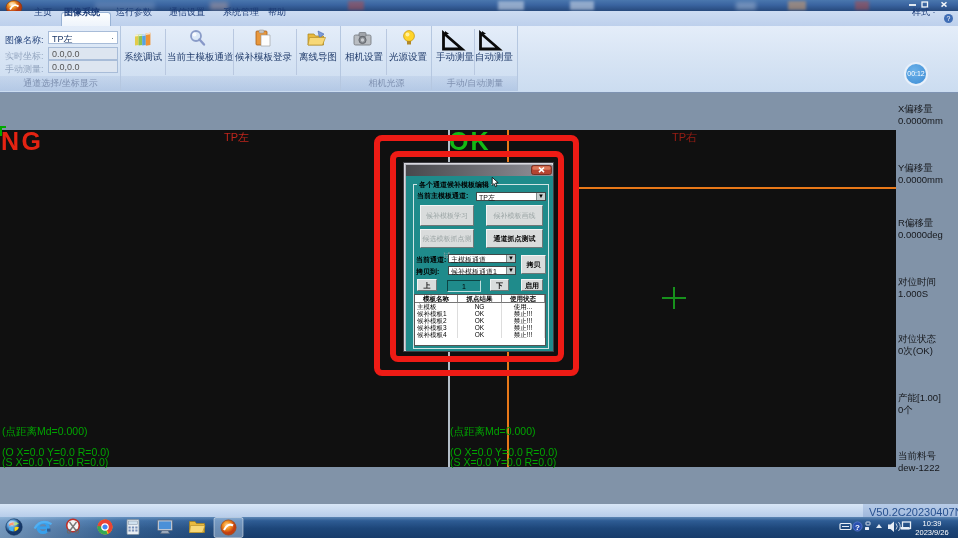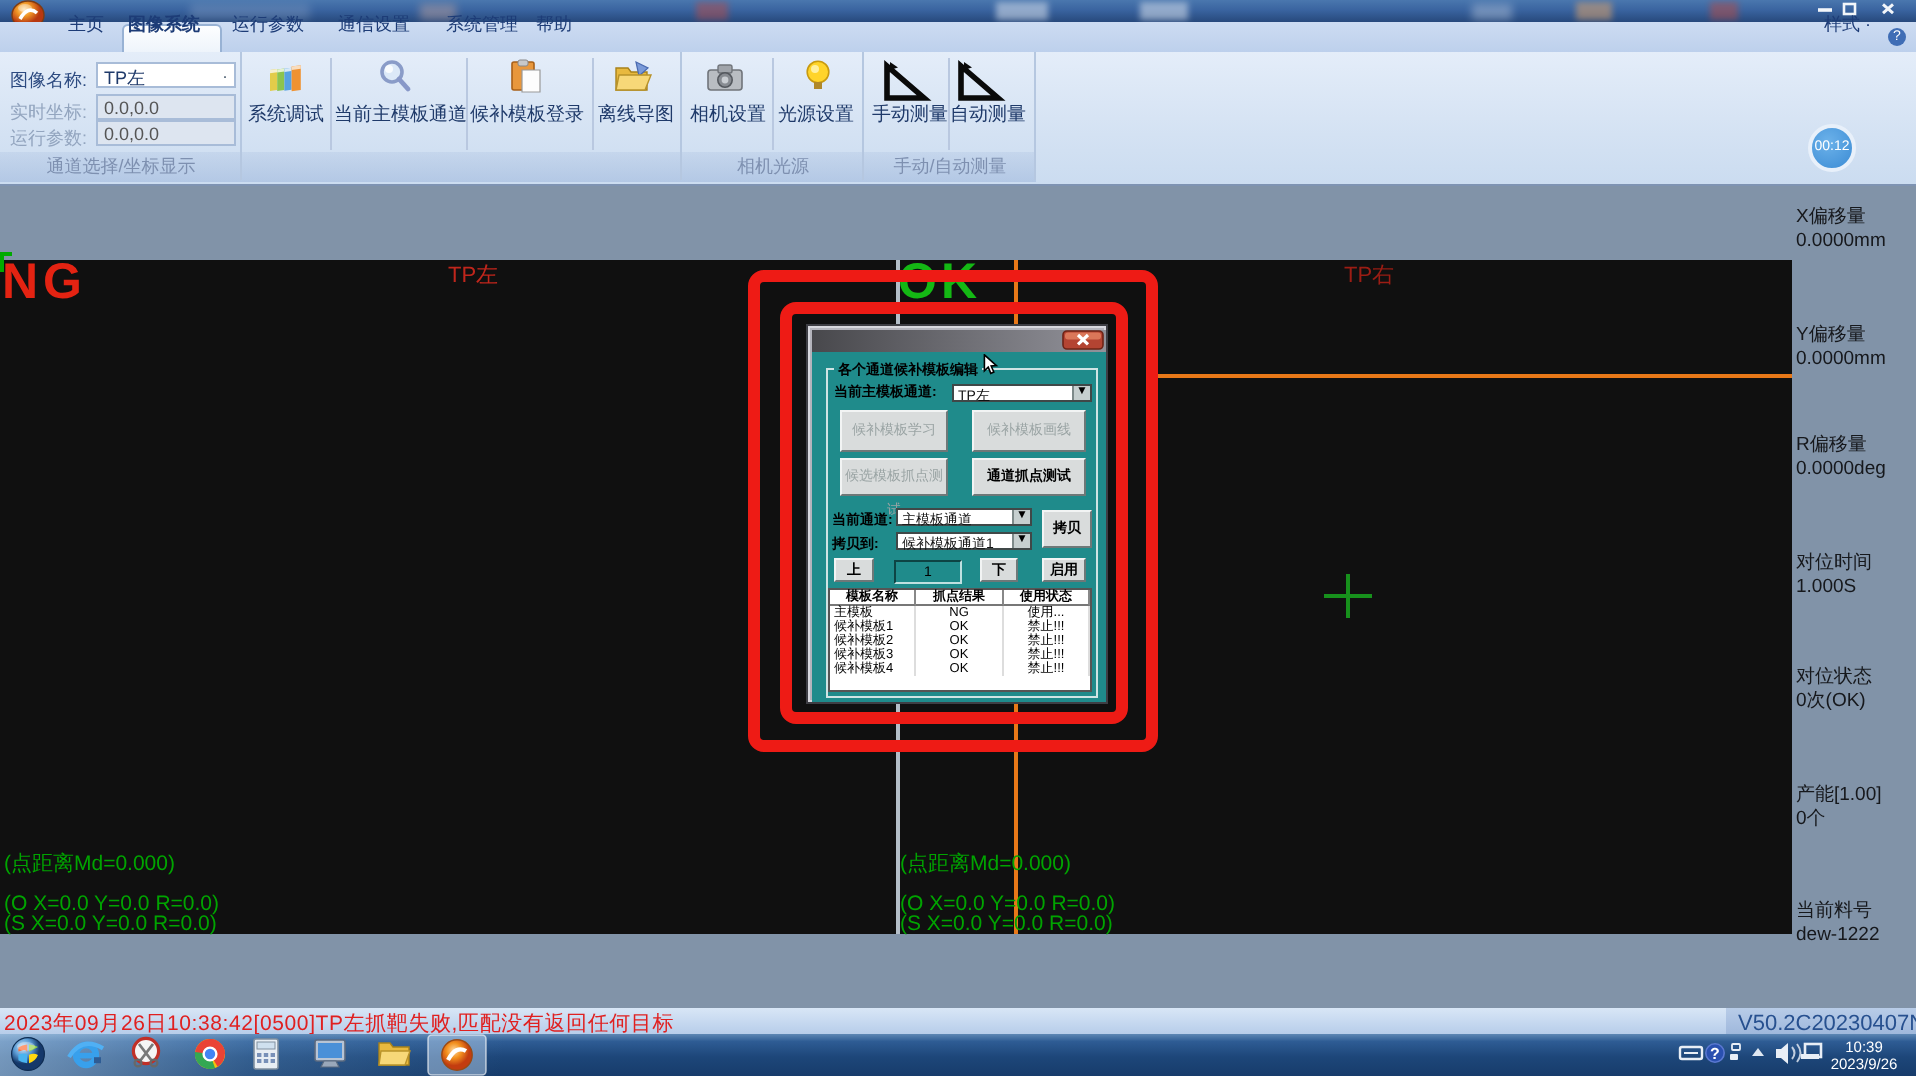--- a/index.html
+++ b/index.html
@@ -78,21 +78,21 @@
   <div class="abs" style="left:944px;top:14px;width:9px;height:9px;border-radius:50%;background:#3f6db5;color:#fff;font-size:7px;text-align:center;line-height:9px">?</div>
 
   <div id="ribbon" class="abs"></div>
   <div class="abs" style="left:0;top:76px;width:518px;height:15px;background:linear-gradient(180deg,rgba(176,196,226,0.35),rgba(160,184,220,0.55))"></div>
 
   <div class="abs rgroup" style="left:0;width:121px"></div>
   <div class="abs fldlbl" style="top:34px">图像名称:</div>
   <div class="abs fld" style="top:31px;background:#fff;color:#1f3a6a">TP左<span style="float:right;margin-right:3px;color:#567">·</span></div>
   <div class="abs fldlbl" style="top:50px;color:#93a5bf">实时坐标:</div>
   <div class="abs fld" style="top:47px;background:#dde5f0;color:#555">0.0,0.0</div>
-  <div class="abs fldlbl" style="top:63px;color:#93a5bf">运行参数:</div>
+  <div class="abs fldlbl" style="top:63px;color:#93a5bf">手动测量:</div>
   <div class="abs fld" style="top:60px;background:#dde5f0;color:#555">0.0,0.0</div>
   <div class="abs rglabel" style="left:0;width:121px">通道选择/坐标显示</div>
 
   <div class="abs rgroup" style="left:121px;width:220px"></div>
   <div class="abs rbtext" style="left:124px;width:40px">系统调试</div>
   <div class="abs rbtext" style="left:167px;width:65px">当前主模板通道</div>
   <div class="abs rbtext" style="left:235px;width:60px">候补模板登录</div>
   <div class="abs rbtext" style="left:299px;width:40px">离线导图</div>
 
   <div class="abs rgroup" style="left:341px;width:91px"></div>
@@ -256,21 +256,20 @@
   </div>
 
   <svg class="abs" style="left:491px;top:177px" width="9" height="11" viewBox="0 0 9 11">
     <path d="M1.2 0.4 L1.2 8.4 L3.1 6.6 L4.4 9.7 L5.9 9 L4.6 6 L7.2 5.8 Z" fill="#fff" stroke="#000" stroke-width="0.8"></path>
   </svg>
 
   <div class="redbox" style="left:374px;top:135px;width:205px;height:241px"></div>
   <div class="redbox" style="left:390px;top:151px;width:174px;height:211px"></div>
 
   <div id="statusbar" class="abs"></div>
-  <div class="abs" style="left:2px;top:505px;font-size:10.5px;letter-spacing:0.3px;color:#e02020;white-space:nowrap">2023年09月26日10:38:42[0500]TP左抓靶失败,匹配没有返回任何目标</div>
   <div class="abs" style="left:863px;top:504px;width:95px;height:13px;background:linear-gradient(180deg,#b8cce8,#9fb8dc)"></div>
   <div class="abs" style="left:869px;top:506px;width:84px;font-size:11px;color:#27508f;text-align:right">V50.2C20230407N</div>
 
   <div id="taskbar" class="abs"></div>
   <div class="abs" style="left:0;top:517px;width:420px;height:21px;background:linear-gradient(100deg,rgba(190,220,245,0.55) 0%,rgba(120,170,215,0.25) 30%,rgba(30,70,120,0) 60%)"></div>
   <svg class="abs" style="left:0;top:517px" width="260" height="21" viewBox="0 0 260 21">
 
     <radialGradient id="orb" cx="0.35" cy="0.3">
         <stop offset="0" stop-color="#cfe6f8"></stop>
         <stop offset="0.55" stop-color="#5a9bd4"></stop>

